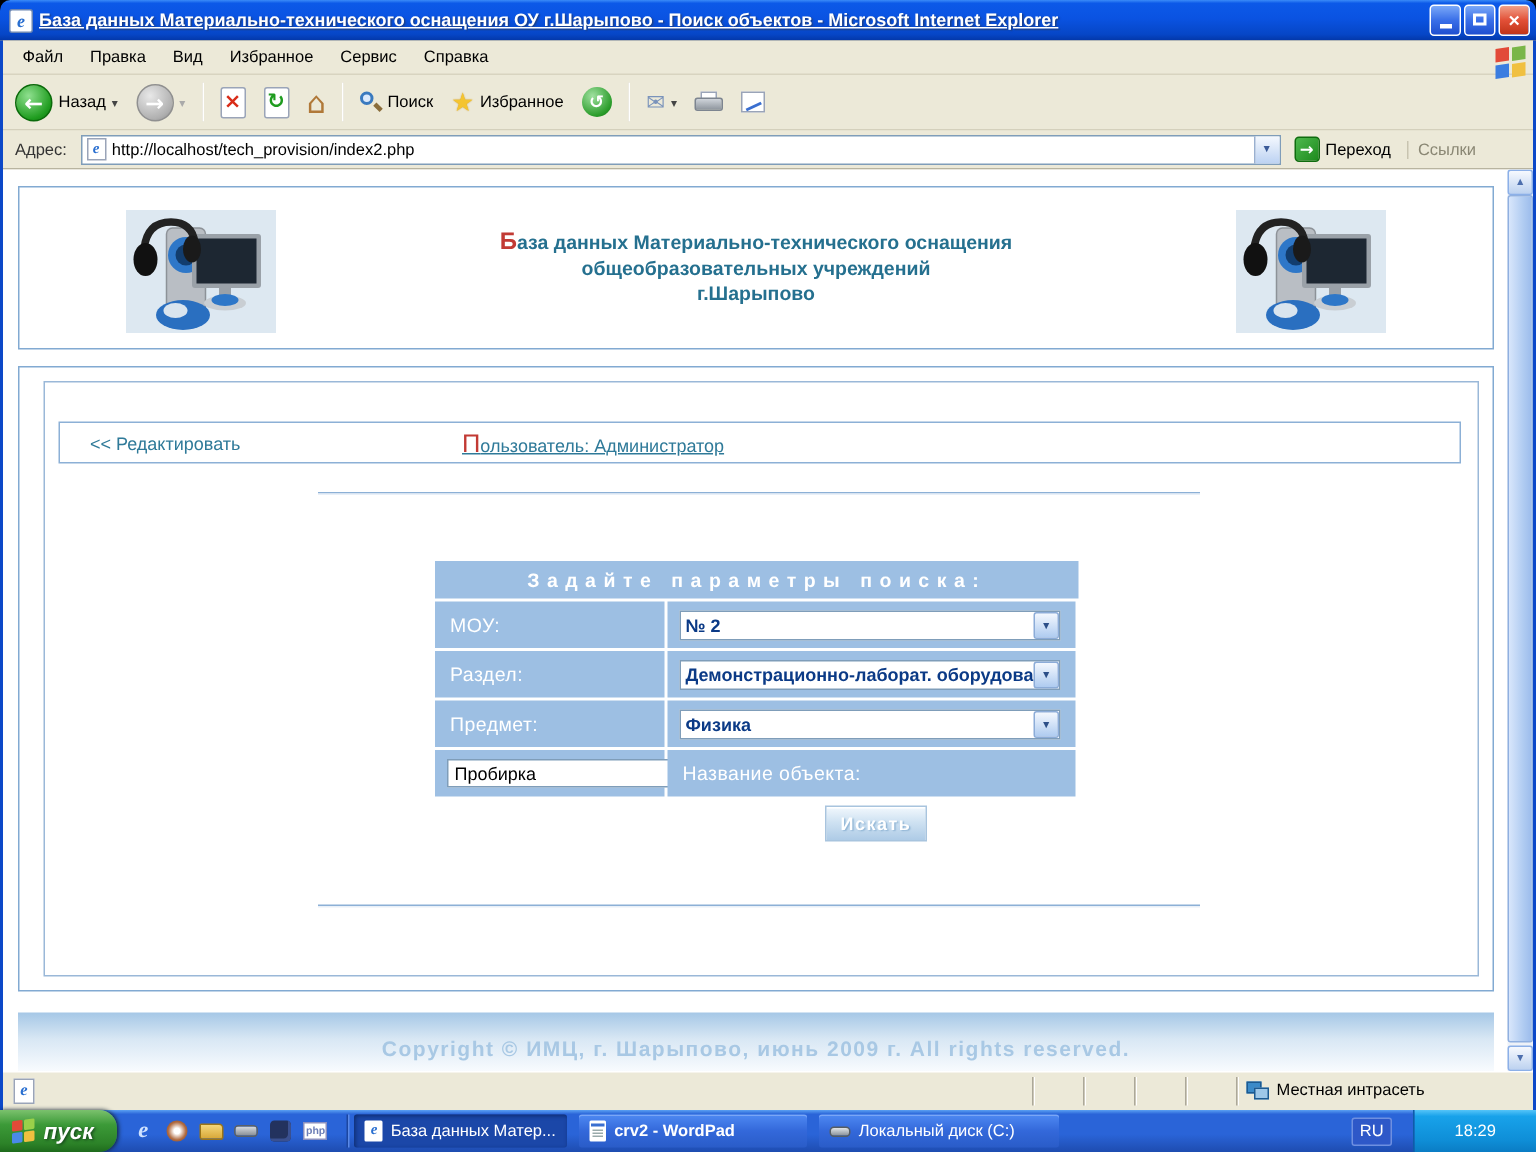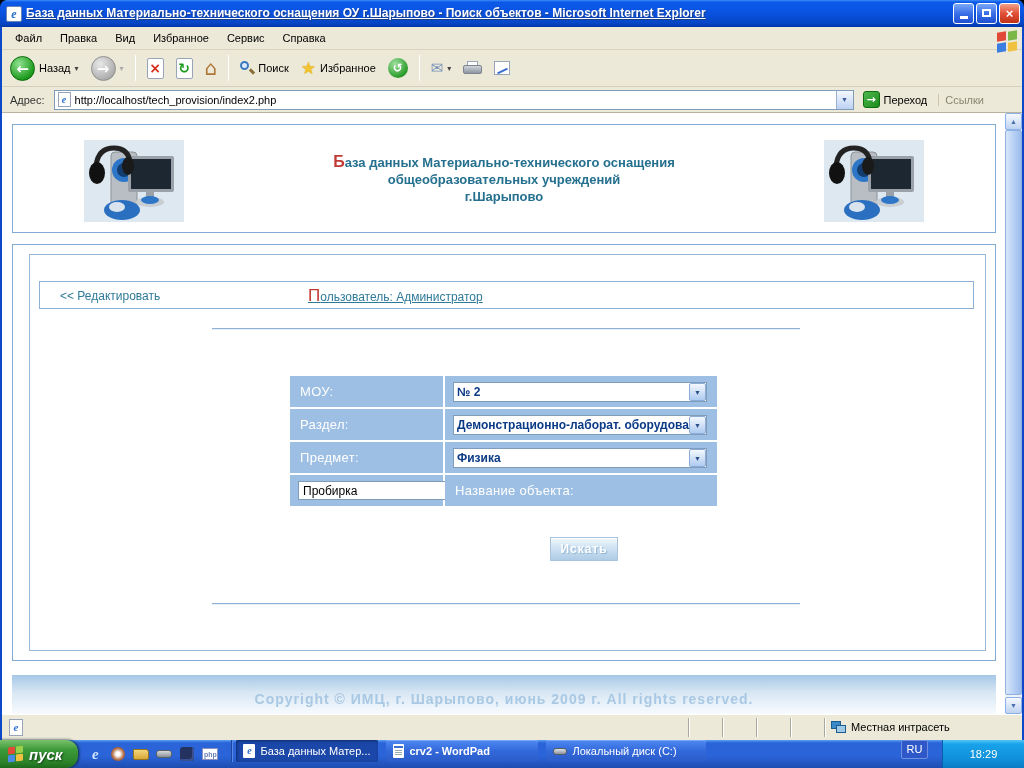--- a/index.html
+++ b/index.html
@@ -133,21 +133,21 @@
   .sb-pane { width:34px; height:19px; border-left:1px solid #aca899; box-shadow:inset 1px 0 0 #fff; }
   .sb-zone { width:195px; height:19px; border-left:1px solid #aca899; box-shadow:inset 1px 0 0 #fff;
     display:flex; align-items:center; gap:5px; padding-left:6px; }
   .zone-ico { position:relative; width:15px; height:13px; }
   .zone-ico .m1 { position:absolute; left:0; top:0; width:10px; height:8px; background:#3a8ac8; border:1px solid #1c5a90; }
   .zone-ico .m2 { position:absolute; left:5px; top:4px; width:10px; height:8px; background:#9ec8e8; border:1px solid #1c5a90; }
   .sb-zone span { font:11px "Liberation Sans",sans-serif; color:#000; }
 
   
   .taskbar { position:absolute; left:0; top:740px; width:1024px; height:28px;
-    background:linear-gradient(180deg,#5aa0f2 0%,#2a64d8 10%,#2a64d8 58%,#1e4cb0 100%); display:flex; }
+    background:linear-gradient(180deg,#5aa0f2 0%,#2a64d8 10%,#2a64d8 58%,#1e4cb0 100%); display:flex; align-items:center; }
   .startbtn { height:28px; padding:0 16px 0 8px; border-radius:0 12px 12px 0;
     background:linear-gradient(180deg,#7bc16d 0%,#3c9a38 35%,#2c8228 80%,#1e6a1c 100%);
     display:flex; align-items:center; gap:5px; box-shadow:1px 0 3px #123; }
   .startflag { position:relative; width:16px; height:16px; }
   .startflag i { position:absolute; width:7px; height:7px; transform:skewY(-8deg); border-radius:1px; }
   .startflag .r { left:0; top:1px; background:#e24a38; } .startflag .g { left:8px; top:0; background:#9ad04a; }
   .startflag .b { left:0; top:9px; background:#4a8ae8; } .startflag .y { left:8px; top:8px; background:#f0c040; }
   .startbtn span { color:#fff; font:bold italic 15px "Liberation Sans",sans-serif; text-shadow:1px 1px 2px #14421a; }
   .quicklaunch { display:flex; align-items:center; gap:5px; padding:0 8px; }
   .ql { width:18px; height:18px; text-align:center; }
@@ -327,20 +327,21 @@
       <div class="edit-bar">
         <span class="edit-link">&lt;&lt; Редактировать</span>
         <span class="user-text">
           <span class="redcap">П</span><span>ользователь: Администратор</span>
         </span>
       </div>
 
       <div class="hr1"></div>
 
       <div class="form">
+        <div class="form-header">Задайте параметры поиска:</div>
         <div class="frow">
           <div class="fcell flabel">МОУ:</div>
           <div class="fcell fvalue">
             <div class="selbox">
               <span class="seltext">№ 2</span>
               <span class="selarrow">▼</span>
             </div>
           </div>
         </div>
         <div class="frow">

